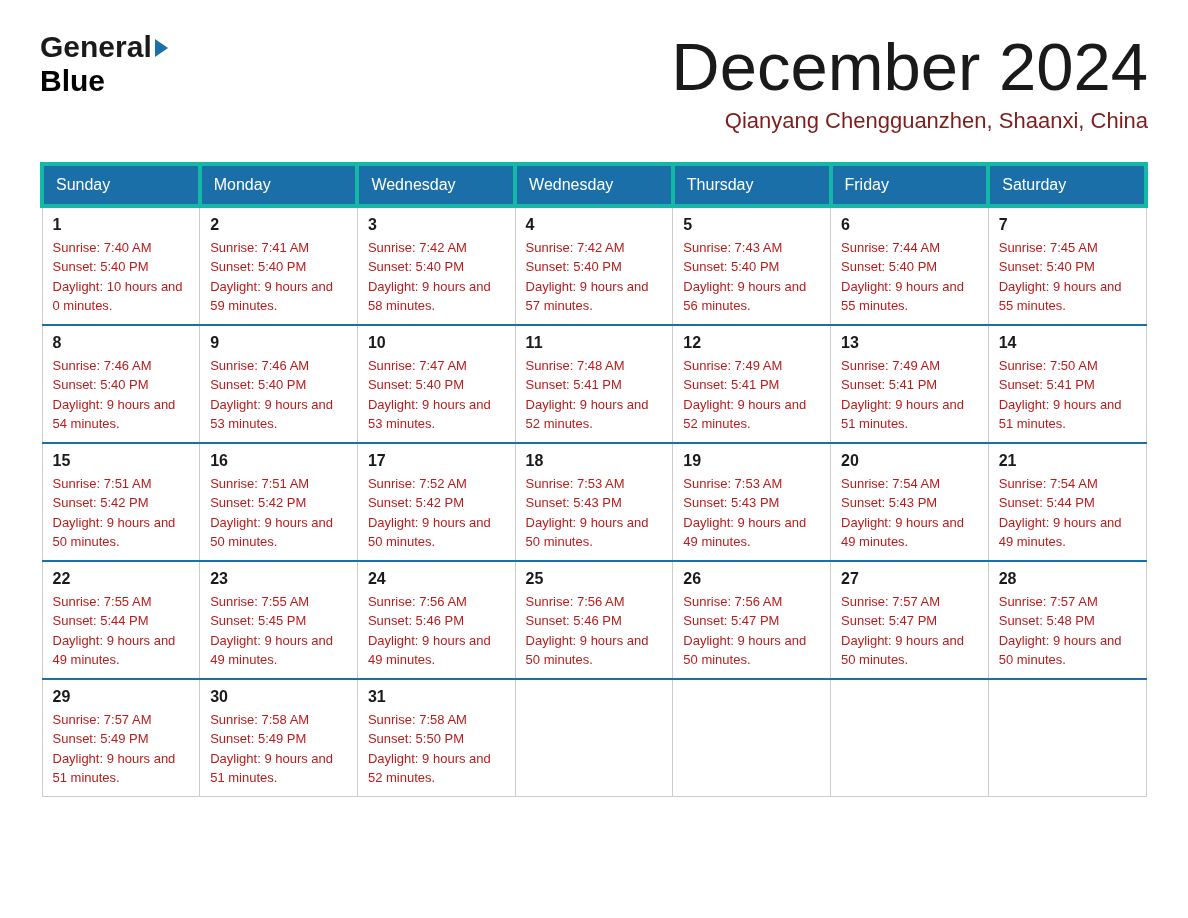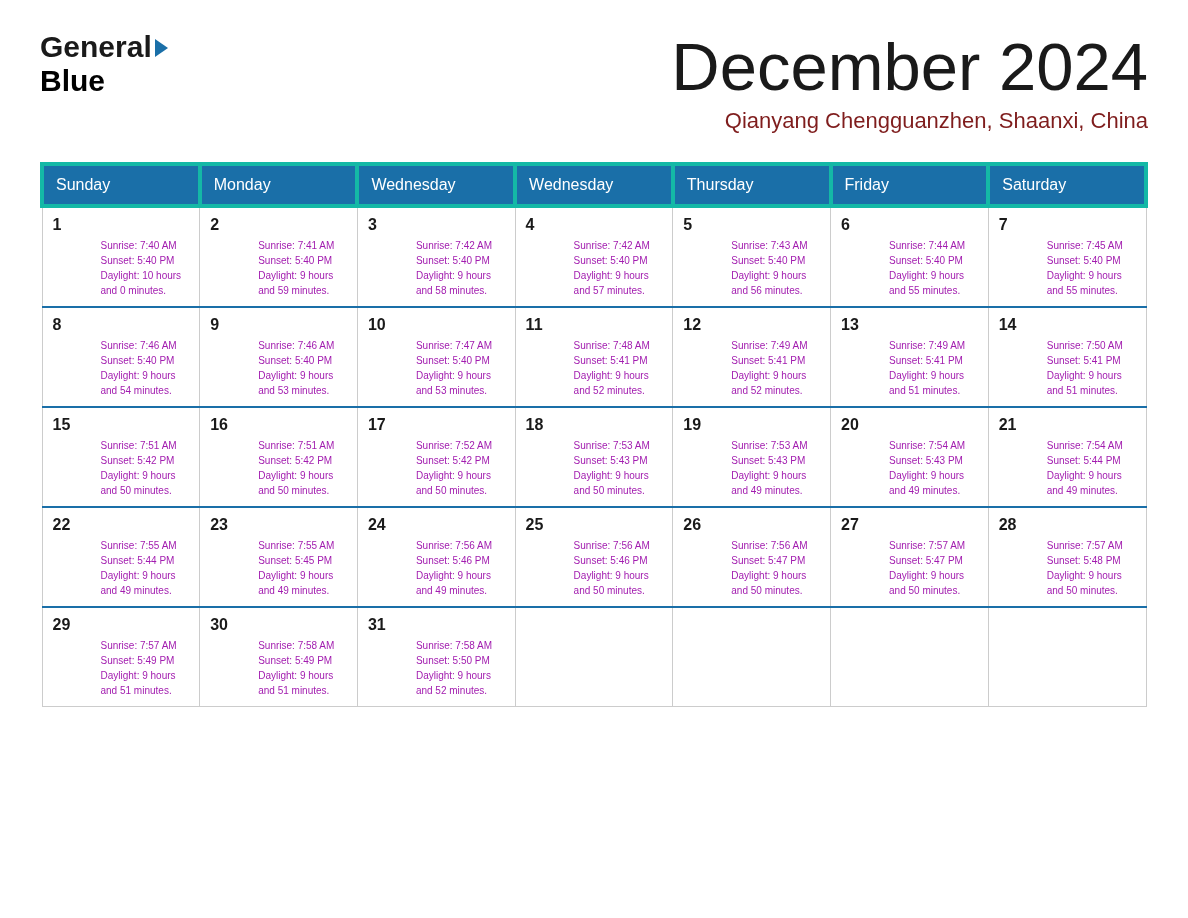--- a/index.html
+++ b/index.html
@@ -65,24 +65,23 @@
     .calendar tr:last-child td {
       border-bottom: 1px solid #ccc;
     }
     .day-number {
       font-size: 16px;
       font-weight: bold;
       color: #1a1a1a;
       margin-bottom: 4px;
     }
     .day-info {
-      font-size: 10px;
-      color: #a21caf;
+      font-size: 13px;
+      color: #b91c1c;
       line-height: 1.5;
-      margin-left: 48px;
     }
     .empty-cell {
       background: #fff;
     }
     .logo-wrapper {
       display: flex;
       align-items: center;
     }
     .general-text { color: #1a1a1a; font-size: 30px; font-weight: bold; }
     .blue-text { color: #000000; font-size: 30px; font-weight: bold; }

